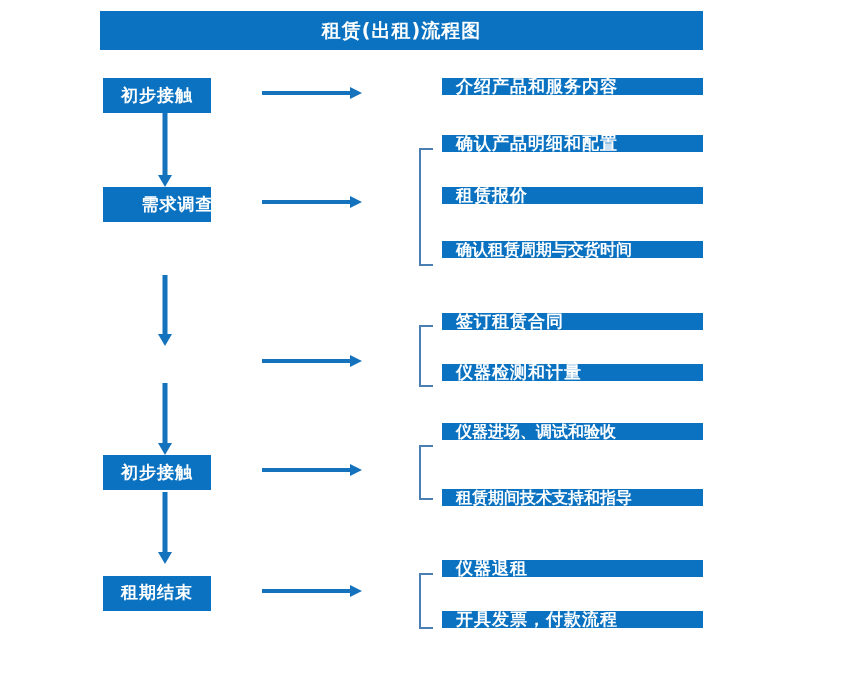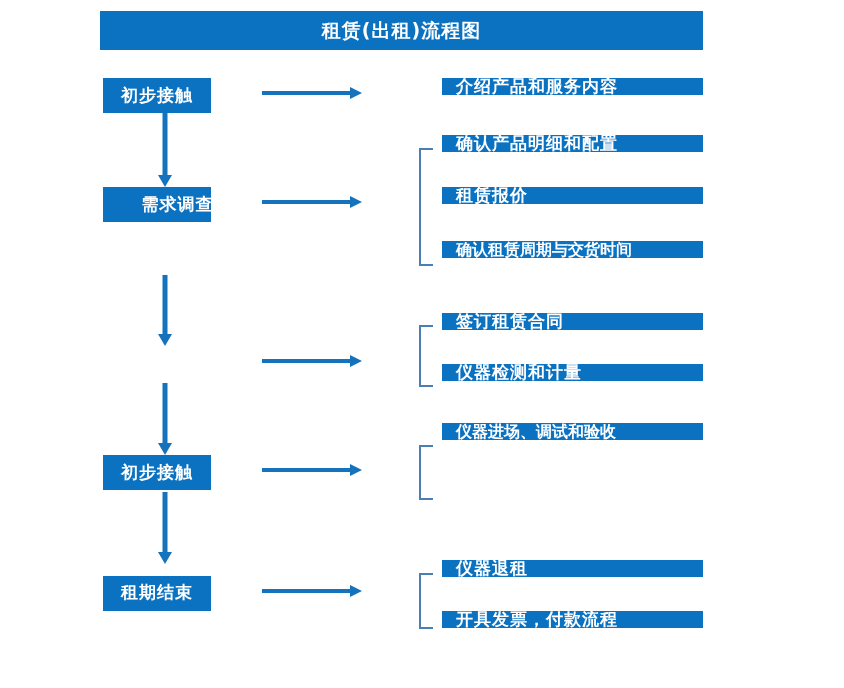--- a/index.html
+++ b/index.html
@@ -142,20 +142,21 @@
   <div class="box stage-box" style="top:455px;">初步接触</div>
 
   <svg class="h-arrow" style="top:463px;" viewBox="0 0 100 14">
     <line x1="0" y1="7" x2="88" y2="7" stroke="#1572BC" stroke-width="4"></line>
     <polygon points="88,1 100,7 88,13" fill="#1572BC"></polygon>
   </svg>
 
   <div class="bracket" style="top:445px; height:55px;"></div>
 
   <div class="box detail-box tight" style="top:423px;">仪器进场、调试和验收</div>
+  <div class="box detail-box tight" style="top:489px;">租赁期间技术支持和指导</div>
 
   <svg class="v-arrow" style="top:492px;height:72px;" viewBox="0 0 16 72">
     <line x1="8" y1="0" x2="8" y2="60" stroke="#1572BC" stroke-width="5"></line>
     <polygon points="1,60 15,60 8,72" fill="#1572BC"></polygon>
   </svg>
 
   <div class="box stage-box" style="top:576px;font-family:Liberation Mono, monospace;">租期结束</div>
 
   <svg class="h-arrow" style="top:584px;" viewBox="0 0 100 14">
     <line x1="0" y1="7" x2="88" y2="7" stroke="#1572BC" stroke-width="4"></line>

